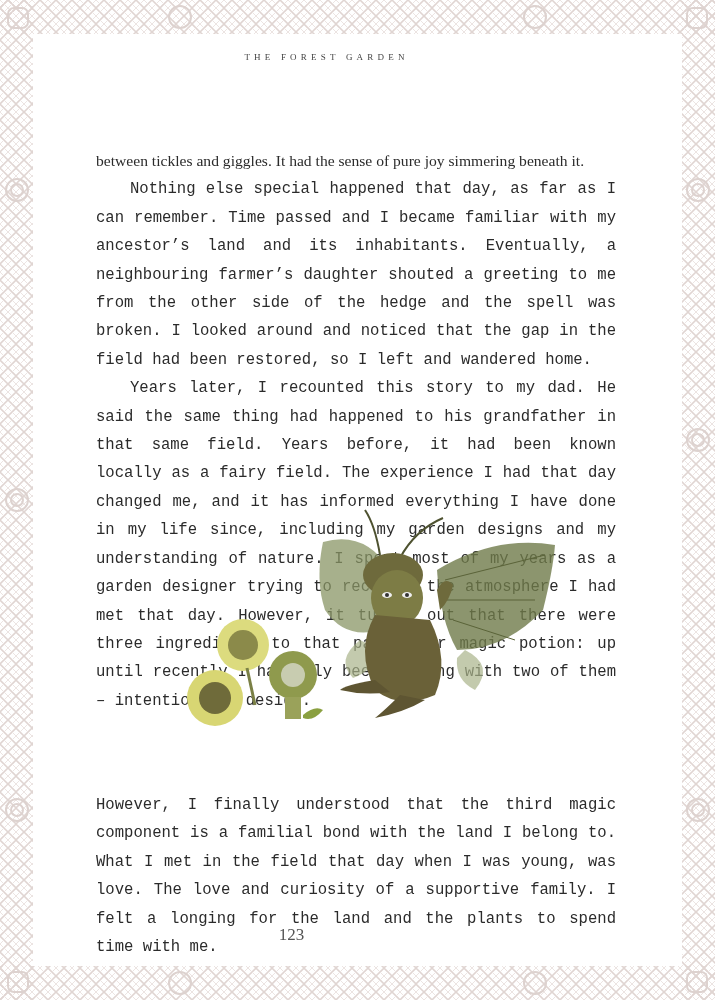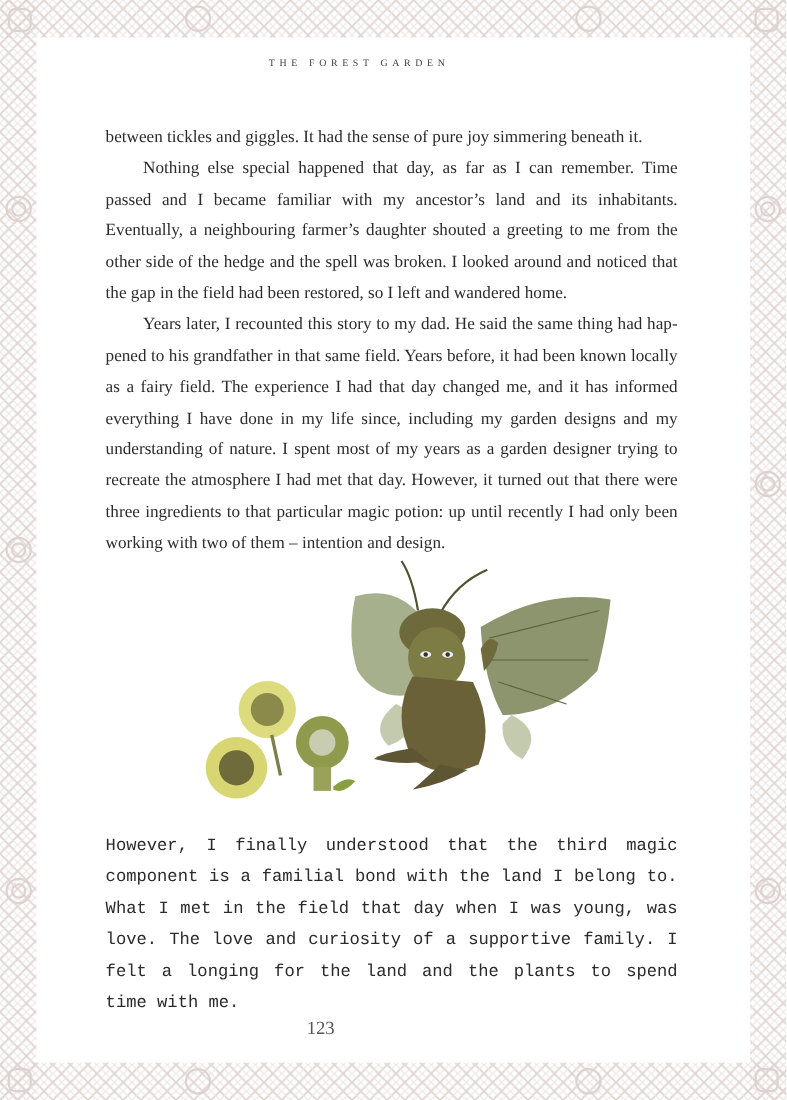--- a/index.html
+++ b/index.html
@@ -19,23 +19,24 @@
     position: absolute; top: 52px; left: 0; width: 653px;
     text-align: center;
     font-size: 9px; letter-spacing: 4.2px;
     color: #444;
   }
   .text-block {
     position: absolute; left: 96px; width: 520px;
     font-size: 15.6px; line-height: 28.4px;
     text-align: justify;
     color: #2b2b2b;
+    margin-top: 36px;
   }
   .text-block p { margin: 0; }
-  .text-block p.indent { text-indent: 34px; }
+  .text-block p.indent { text-indent: 34px; font-family: Liberation Mono, monospace; }
   #block1 { top: 111px; }
   #block2 { top: 755px; font-family: Liberation Mono, monospace; }
   .illustration {
     position: absolute; left: 175px; top: 500px; width: 395px; height: 230px;
   }
   .page-number {
     position: absolute; top: 925px; left: 0; width: 583px;
     text-align: center; font-size: 17px; color: #555;
   }
 </style>

